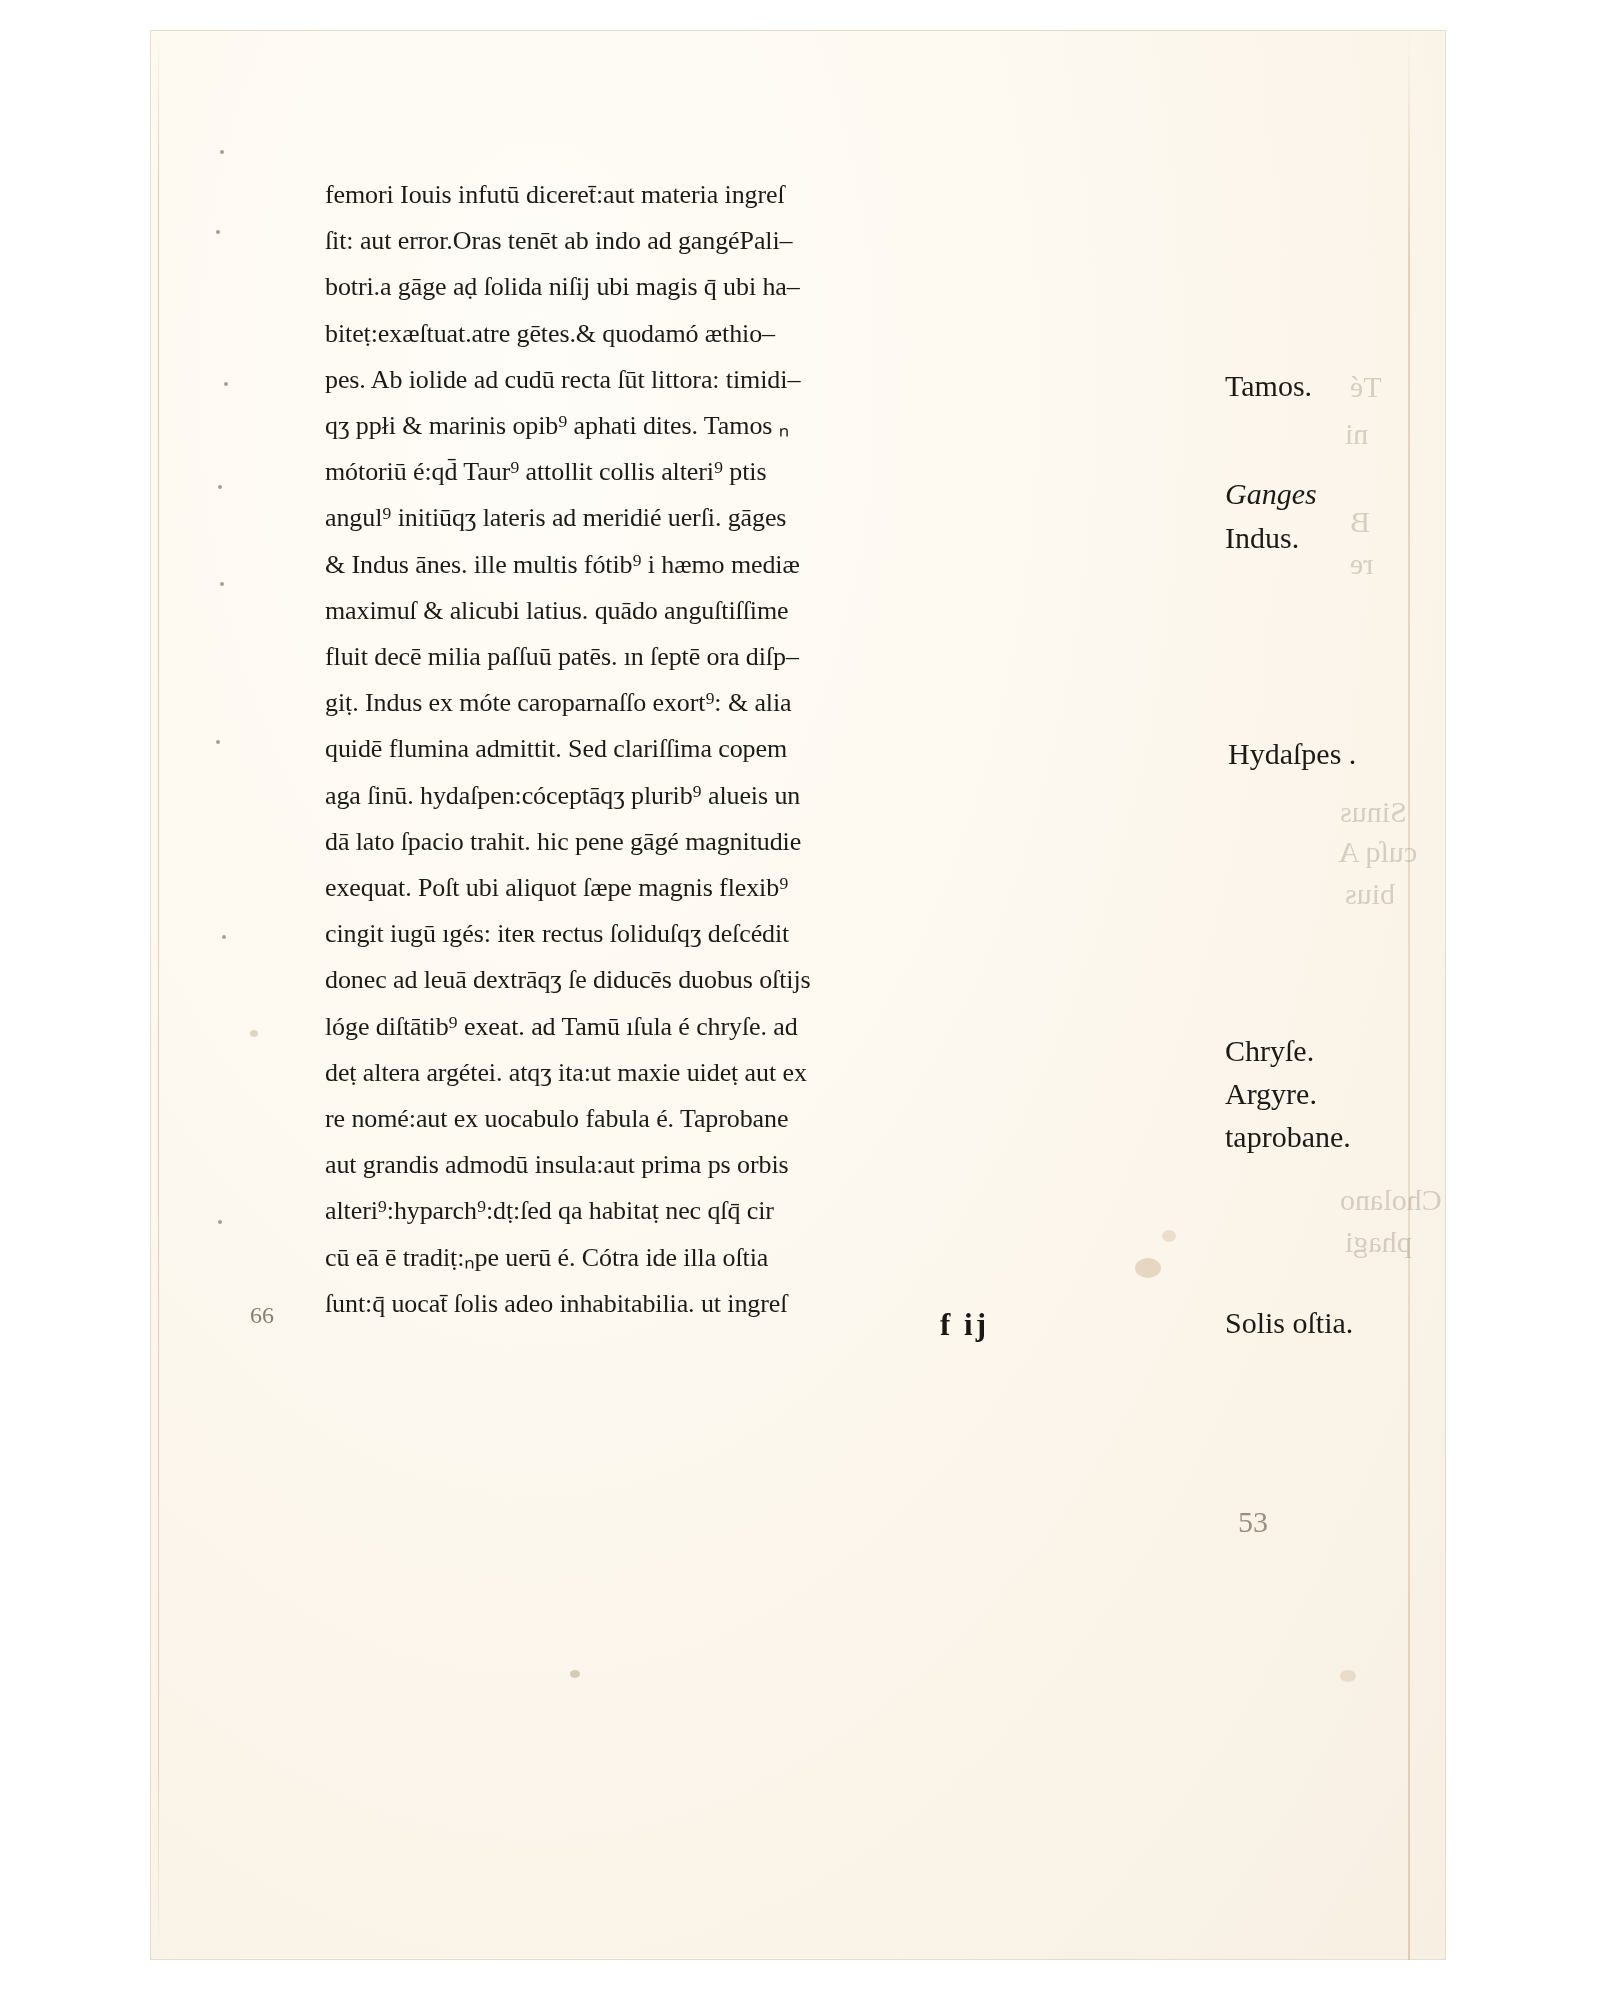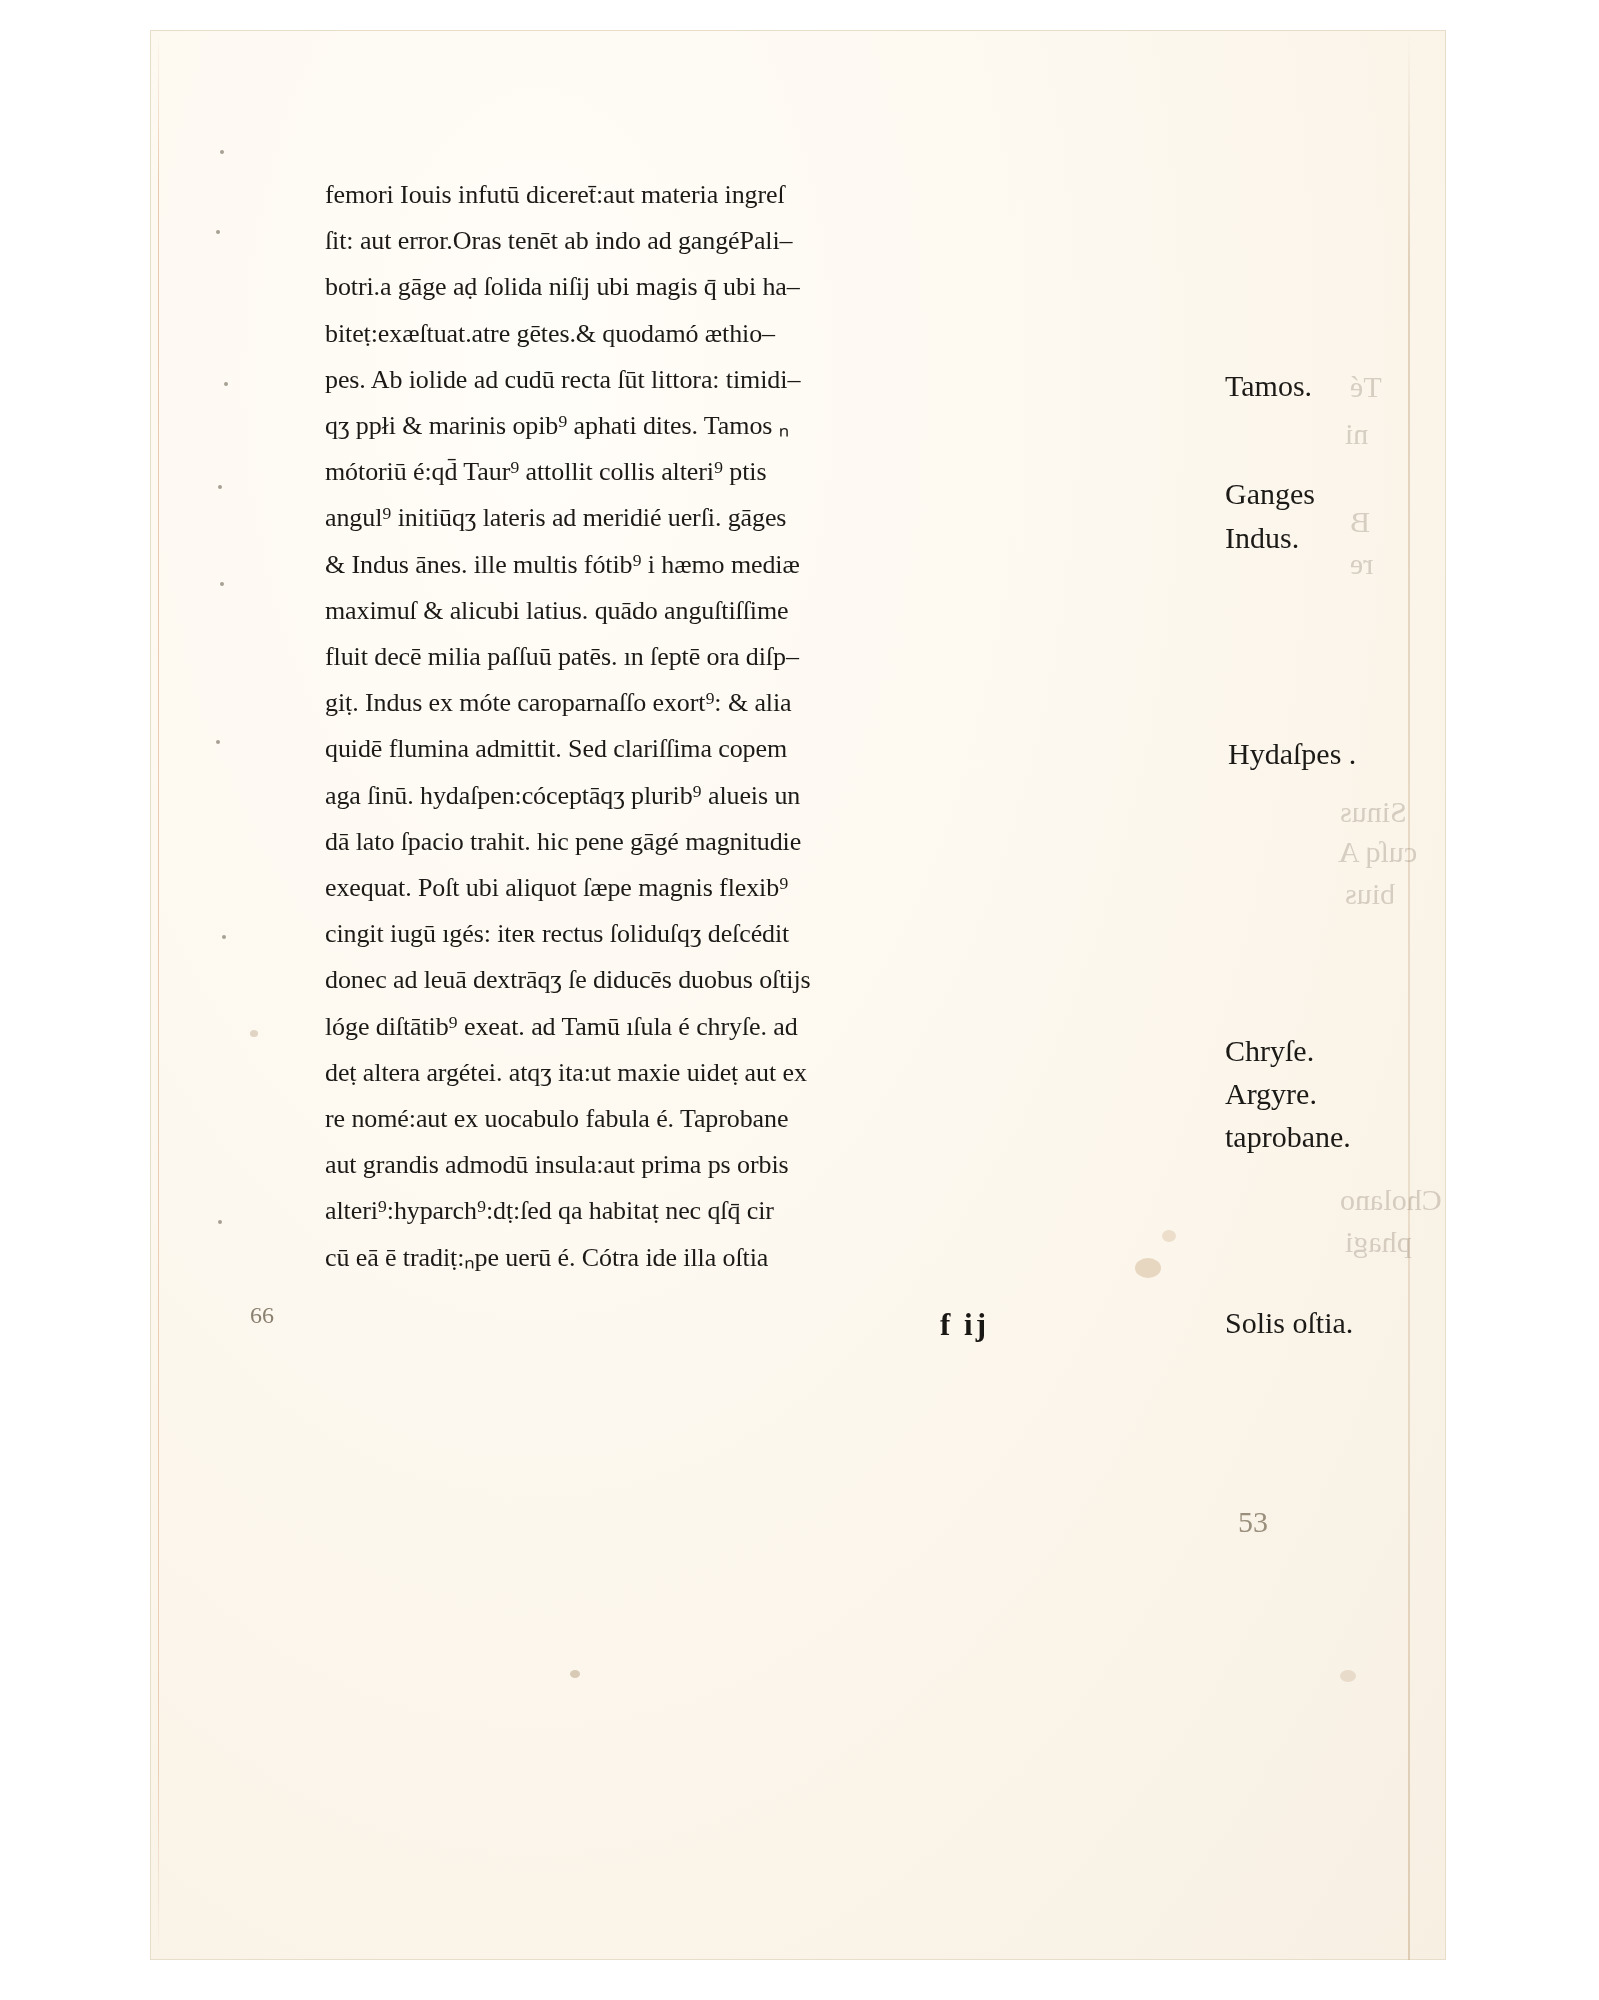--- a/index.html
+++ b/index.html
@@ -187,25 +187,26 @@
         <div class="text-line">dā lato ſpacio trahit. hic pene gāgé magnitudie</div>
         <div class="text-line">exequat. Poſt ubi aliquot ſæpe magnis flexib⁹</div>
         <div class="text-line">cingit iugū ıgés: iteʀ rectus ſoliduſqʒ deſcédit</div>
         <div class="text-line">donec ad leuā dextrāqʒ ſe diducēs duobus oſtijs</div>
         <div class="text-line">lóge diſtātib⁹ exeat. ad Tamū ıſula é chryſe. ad</div>
         <div class="text-line">deṭ altera argétei. atqʒ ita:ut maxie uideṭ aut ex</div>
         <div class="text-line">re nomé:aut ex uocabulo fabula é. Taprobane</div>
         <div class="text-line">aut grandis admodū insula:aut prima ps orbis</div>
         <div class="text-line">alteri⁹:hyparch⁹:dṭ:ſed qa habitaṭ nec qſq̄ cir</div>
         <div class="text-line">cū eā ē tradiṭ:ₙpe uerū é. Cótra ide illa oſtia</div>
+        <div class="text-line">ſunt:q̄ uocat̄ ſolis adeo inhabitabilia. ut ingreſ</div>
       </div>
 
     <div id="gloss-layer">
         <div class="gloss" style="left: 1075px; top: 335px;">Tamos.</div>
-        <div class="gloss" style="left: 1075px; top: 443px;">Ganges</div>
+        <div class="gloss" style="left: 1075px; top: 443px; font-style: italic;">Ganges</div>
         <div class="gloss" style="left: 1075px; top: 487px;">Indus.</div>
         <div class="gloss" style="left: 1078px; top: 703px;">Hydaſpes .</div>
         <div class="gloss" style="left: 1075px; top: 1000px;">Chryſe.</div>
         <div class="gloss" style="left: 1075px; top: 1043px;">Argyre.</div>
         <div class="gloss" style="left: 1075px; top: 1086px;">taprobane.</div>
         <div class="gloss" style="left: 1075px; top: 1272px;">Solis oſtia.</div>
       </div>
 
     <div id="signature-mark">f ij</div>
 

